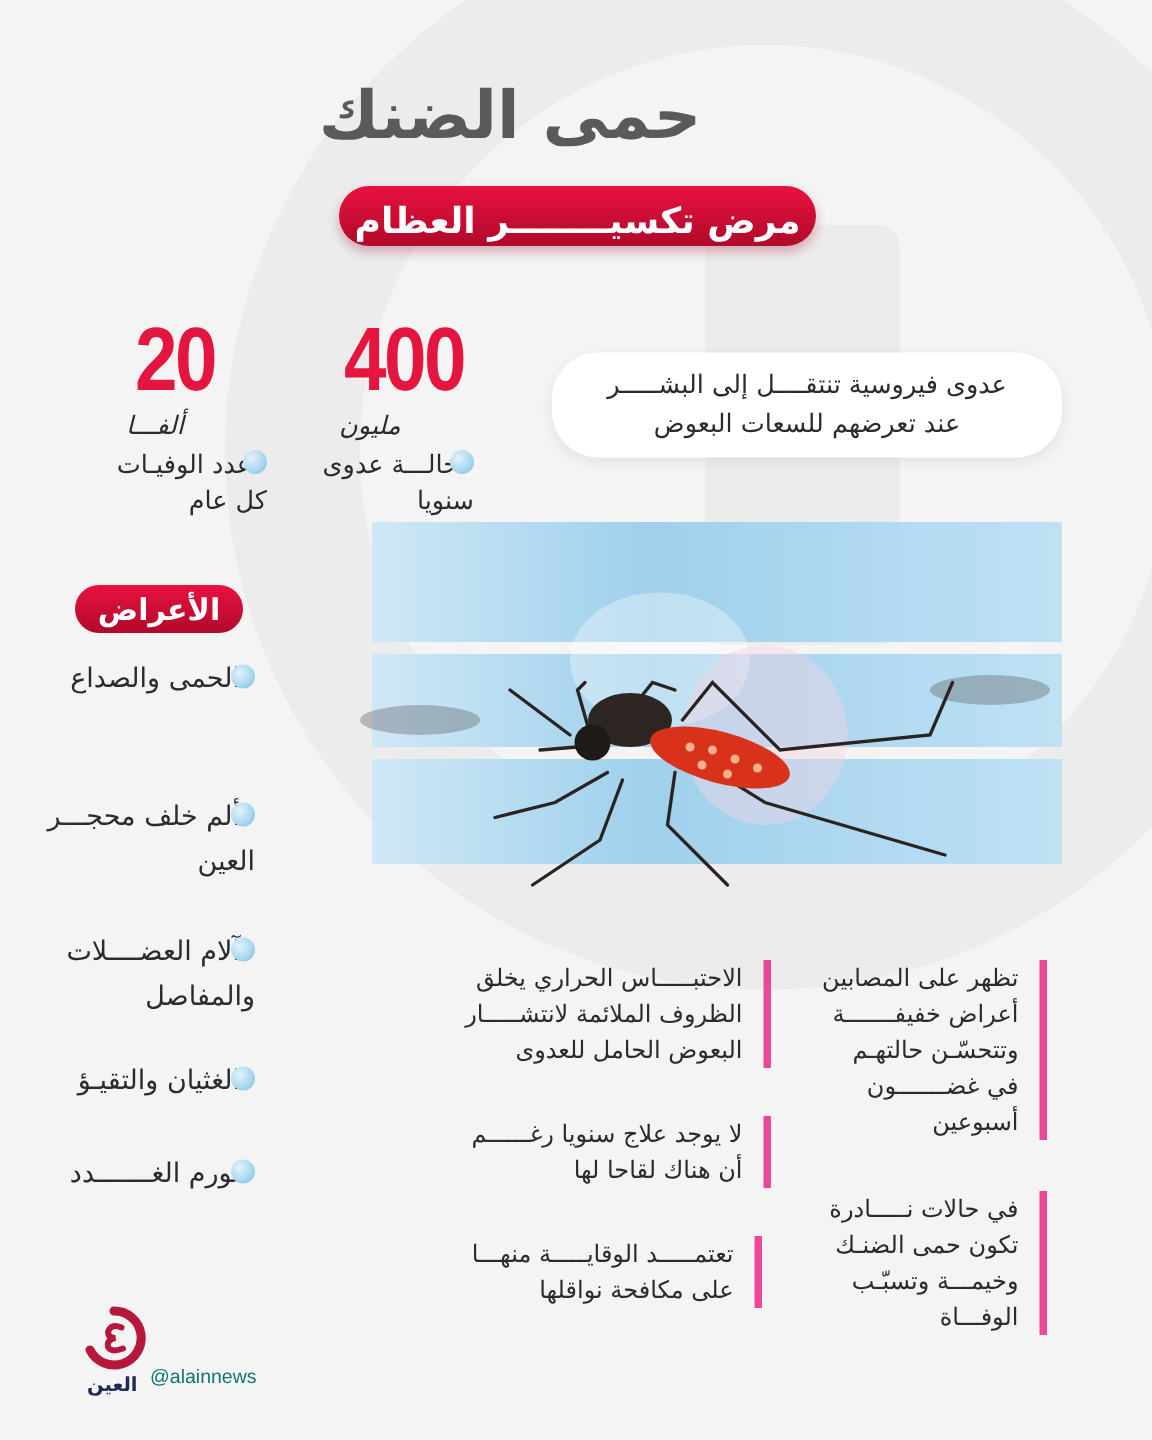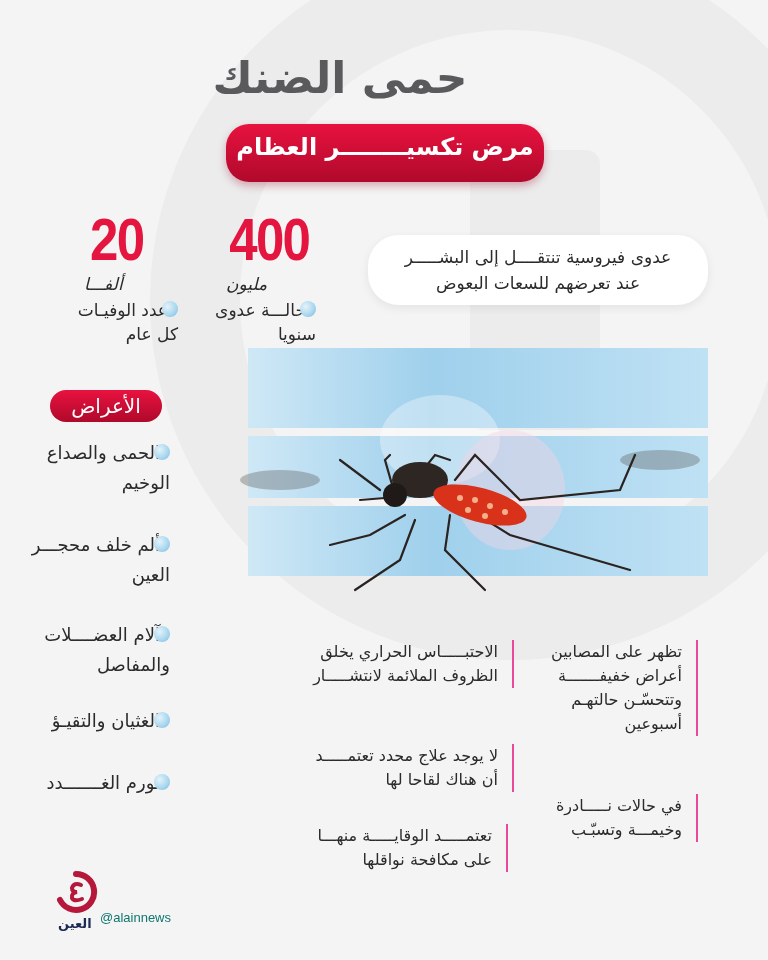--- a/index.html
+++ b/index.html
@@ -16,21 +16,21 @@
     }
     .bg-block {
       position: absolute; left: 470px; top: 150px; width: 130px; height: 280px;
       background: #ececed; border-radius: 14px; pointer-events: none;
     }
     .title {
       position: absolute; top: 52px; left: 0; width: 680px; text-align: center;
       font-size: 44px; font-weight: bold; color: #5a5a5c; direction: rtl;
     }
     .subtitle-pill {
-      position: absolute; top: 124px; left: 226px; width: 318px; height: 58px;
+      position: absolute; top: 124px; left: 226px; width: 318px; height: 40px;
       border-radius: 23px;
       background: linear-gradient(180deg, #e8123f 0%, #b0092b 100%);
       box-shadow: 0 4px 8px rgba(150,0,30,0.3);
       color: #fff; font-weight: bold; font-size: 24px; text-align: center;
       line-height: 46px; direction: rtl;
     }
     .stat {
       position: absolute; text-align: left; direction: rtl;
     }
     .stat .num {
@@ -51,34 +51,34 @@
     .virus-card {
       position: absolute; top: 235px; left: 368px; width: 340px; height: 70px;
       background: #fff; border-radius: 31px; box-shadow: 0 3px 10px rgba(0,0,0,0.07);
       direction: rtl; text-align: center; font-size: 17px; line-height: 26px;
       padding-top: 9px; color: #2b2b2b;
     }
     .symptoms-pill {
       position: absolute; top: 390px; left: 50px; width: 112px; height: 32px;
       border-radius: 16px;
       background: linear-gradient(180deg, #e8123f 0%, #b0092b 100%);
-      color: #fff; font-weight: normal; font-size: 20px; text-align: center;
+      color: #fff; font-weight: bold; font-size: 20px; text-align: center;
       line-height: 32px; direction: rtl;
     }
     .symptom {
       position: absolute; right: 598px; direction: rtl; text-align: right;
       font-size: 18px; line-height: 30px; color: #2b2b2b; white-space: nowrap;
     }
     .banner {
       position: absolute; left: 248px; width: 460px; background: linear-gradient(90deg,#cfe8f6 0%,#9fd0ec 40%,#bfe1f4 100%);
     }
     .mosquito { position: absolute; left: 240px; top: 340px; width: 480px; height: 260px; }
     .fact {
       position: absolute; direction: rtl; text-align: right; font-size: 16px;
-      line-height: 24px; color: #2b2b2b; border-right: 2px solid #ec4899;
+      line-height: 24px; color: #2b2b2b; border-right: 5px solid #ec4899;
       padding-right: 14px;
     }
     .logo { position: absolute; left: 54px; top: 870px; width: 44px; height: 44px; }
     .logo-text {
       position: absolute; left: 58px; top: 916px; font-size: 13px; font-weight: bold;
       color: #1e2a55; direction: rtl;
     }
     .handle {
       position: absolute; left: 100px; top: 910px; font-family: "Liberation Sans", sans-serif;
       font-size: 13px; color: #0f766e;
@@ -146,59 +146,62 @@
     <circle cx="265" cy="172" r="3"></circle>
       <circle cx="228" cy="170" r="3"></circle>
       <circle cx="245" cy="176" r="3"></circle>
   </g>
 </svg>
 
 <div class="symptoms-pill">الأعراض</div>
 
 <div class="symptom" style="top:438px;">
   <div><span class="bullet-dot"></span><span>الحمى والصداع</span></div>
-  <div>الوخيم</div>
 </div>
 <div class="symptom" style="top:530px;">
   <div><span class="bullet-dot"></span><span>ألم خلف محجـــر</span></div>
   <div>العين</div>
 </div>
 <div class="symptom" style="top:620px;">
   <div><span class="bullet-dot"></span><span>آلام العضــــلات</span></div>
   <div>والمفاصل</div>
 </div>
 <div class="symptom" style="top:706px;">
   <div><span class="bullet-dot"></span><span>الغثيان والتقيـؤ</span></div>
 </div>
 <div class="symptom" style="top:768px;">
   <div><span class="bullet-dot"></span><span>تورم الغـــــــدد</span></div>
 </div>
 
 <div class="fact" style="right:254px; top:640px;">
   <div>الاحتبـــــاس الحراري يخلق</div>
   <div>الظروف الملائمة لانتشـــــار</div>
+  <div>البعوض الحامل للعدوى</div>
 </div>
 <div class="fact" style="right:254px; top:744px;">
-  <div>لا يوجد علاج محدد تعتمـــــد</div>
+  <div>لا يوجد علاج سنويا رغــــــم</div>
   <div>أن هناك لقاحا لها</div>
 </div>
 <div class="fact" style="right:260px; top:824px;">
   <div>تعتمـــــد الوقايـــــة منهـــا</div>
   <div>على مكافحة نواقلها</div>
 </div>
 
 <div class="fact" style="right:70px; top:640px;">
   <div>تظهر على المصابين</div>
   <div>أعراض خفيفـــــــة</div>
   <div>وتتحسّـن حالتهـم</div>
+  <div>في غضـــــــون</div>
   <div>أسبوعين</div>
 </div>
 <div class="fact" style="right:70px; top:794px;">
   <div>في حالات نـــــادرة</div>
+  <div>تكون حمى الضنـك</div>
   <div>وخيمـــة وتسبّـب</div>
+  <div>الوفـــاة</div>
 </div>
 
 <svg class="logo" viewBox="0 0 44 44">
   <path d="M22 4 A18 18 0 1 1 6 30" fill="none" stroke="#b5183a" stroke-width="6" stroke-linecap="round"></path>
   <path d="M27 15 Q20 12 18 18 Q18 22 23 22 Q17 23 18 28 Q20 32 28 29" fill="none" stroke="#b5183a" stroke-width="4" stroke-linecap="round"></path>
 </svg>
 <div class="logo-text">العين</div>
 <div class="handle">@alainnews</div>
 
 </body></html>

